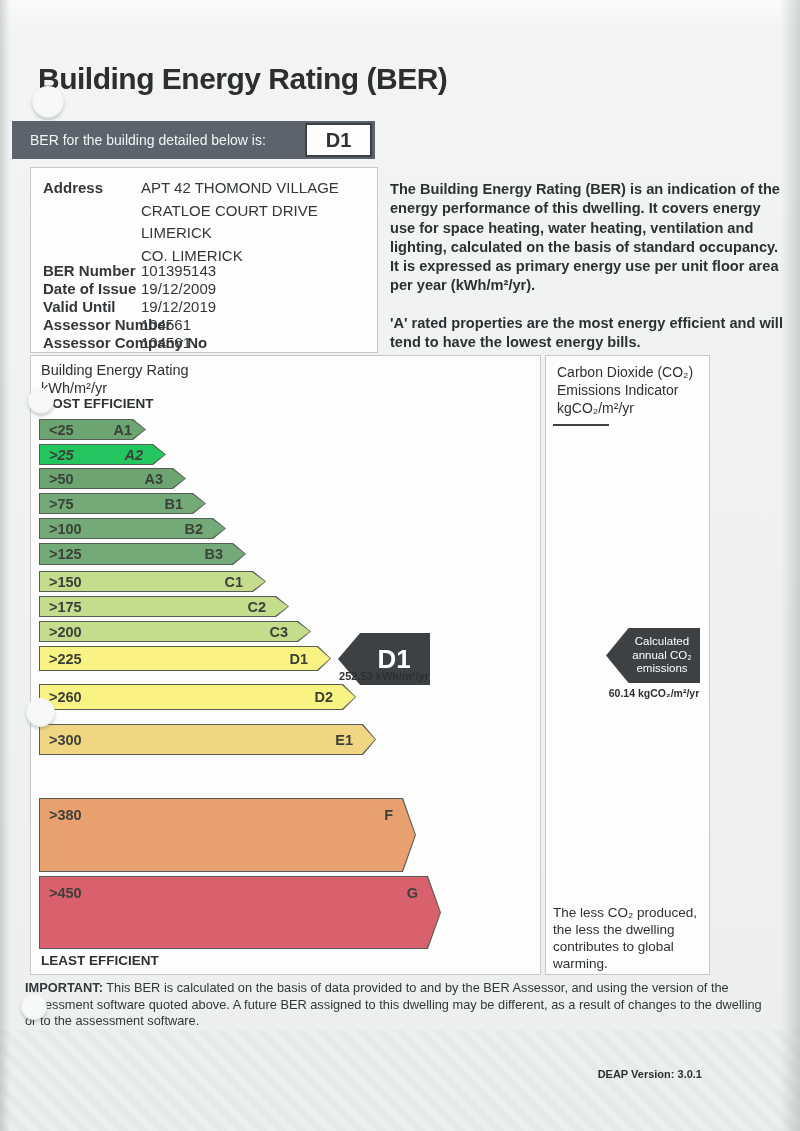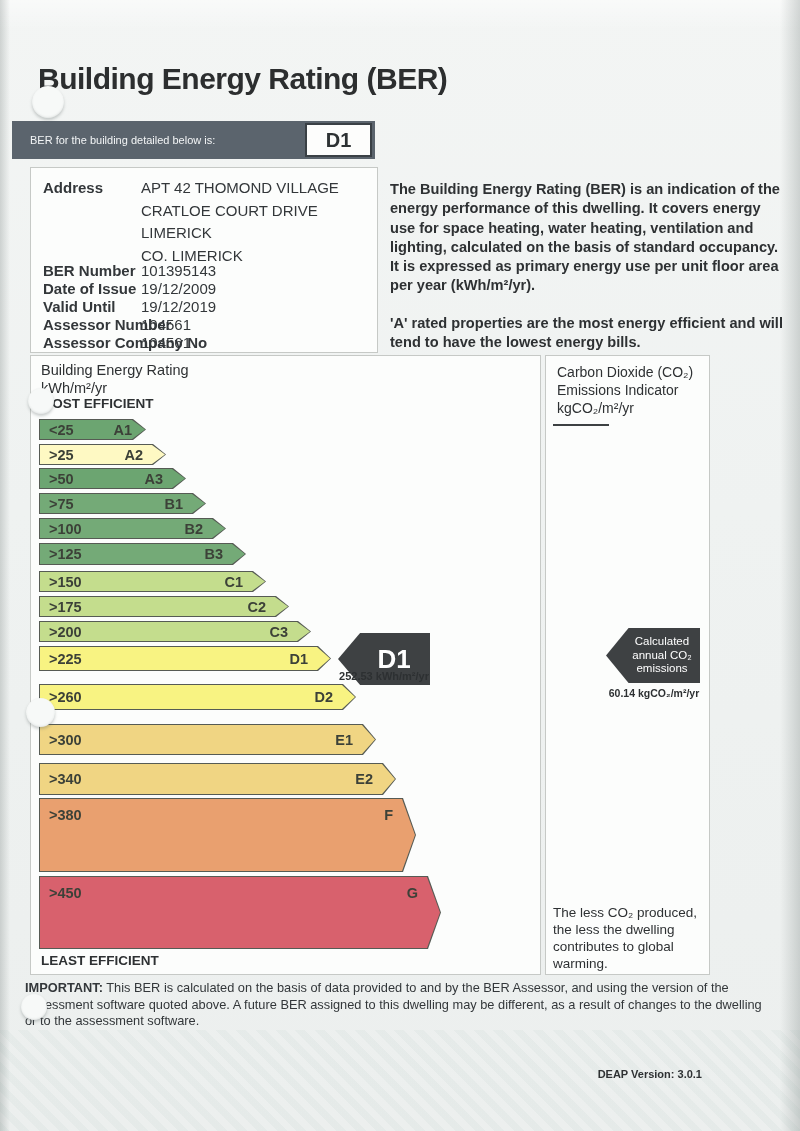--- a/index.html
+++ b/index.html
@@ -17,21 +17,21 @@
   .scan-top { position:absolute; left:0; top:0; width:100%; height:30px;
     background:linear-gradient(180deg, rgba(255,255,255,0.5), rgba(255,255,255,0)); }
   .watermark { position:absolute; left:0; top:1030px; width:100%; height:101px;
     background:repeating-linear-gradient(45deg, rgba(120,160,150,0.06) 0 7px, rgba(255,255,255,0) 7px 14px); }
 
   .doc-title { position:absolute; left:38px; top:62px; font-size:30px; font-weight:700;
     letter-spacing:-0.5px; color:#2c2e2f; }
 
   .header-bar { position:absolute; left:12px; top:121px; width:363px; height:38px;
     background:#5b646d; display:flex; align-items:center; }
-  .header-bar-label { color:#f3f5f6; font-size:11px; padding-left:18px; }
+  .header-bar-label { color:#f3f5f6; font-size:14px; padding-left:18px; }
   .rating-box { position:absolute; right:3px; top:2px; width:67px; height:34px;
     background:#fdfdfc; border:2px solid #3a4045; display:flex; align-items:center; justify-content:center;
     font-size:20px; font-weight:700; color:#2e3234; }
 
   .panel { position:absolute; background:#fcfdfc; border:1px solid #c6c9c6; }
   .details-panel { left:30px; top:167px; width:348px; height:186px; font-size:15px; }
   .details-label { position:absolute; font-weight:700; color:#33373a; }
   .details-value { position:absolute; left:110px; color:#33373a; }
   .addr-label { left:12px; top:11px; }
   .addr-line0 { top:11px; } .addr-line1 { top:34px; } .addr-line2 { top:56px; } .addr-line3 { top:79px; }
@@ -141,21 +141,21 @@
     <div class="most-label">MOST EFFICIENT</div>
 
     <div class="bands">
         <div class="band" style="top: 63px; width: 107px; height: 21px;">
           <div class="band-fill" style="background: rgb(108, 165, 113); gap: 40px;">
             <span>&lt;25</span>
             <span>A1</span>
           </div>
         </div>
         <div class="band" style="top: 88px; width: 127px; height: 21px;">
-          <div class="band-fill" style="background: #fef9c3;">
+          <div class="band-fill" style="background: #22c55e; font-style: italic;">
             <span>&gt;25</span>
             <span>A2</span>
           </div>
         </div>
         <div class="band" style="top: 112px; width: 147px; height: 21px;">
           <div class="band-fill" style="background: rgb(108, 165, 113);">
             <span>&gt;50</span>
             <span>A3</span>
           </div>
         </div>
@@ -204,26 +204,20 @@
         <div class="band" style="top: 328px; width: 317px; height: 26px;">
           <div class="band-fill" style="background: rgb(248, 243, 130);">
             <span>&gt;260</span>
             <span>D2</span>
           </div>
         </div>
         <div class="band" style="top: 368px; width: 337px; height: 31px;">
           <div class="band-fill" style="background: rgb(240, 213, 131);">
             <span>&gt;300</span>
             <span>E1</span>
-          </div>
-        </div>
-        <div class="band" style="top: 407px; width: 357px; height: 32px;">
-          <div class="band-fill" style="background: rgb(240, 213, 131);">
-            <span>&gt;340</span>
-            <span>E2</span>
           </div>
         </div>
         <div class="band tall" style="top: 442px; width: 377px; height: 74px;">
           <div class="band-fill" style="background: rgb(233, 160, 111);">
             <span>&gt;380</span>
             <span>F</span>
           </div>
         </div>
         <div class="band tall" style="top: 520px; width: 402px; height: 73px;">
           <div class="band-fill" style="background: rgb(216, 97, 109);">

